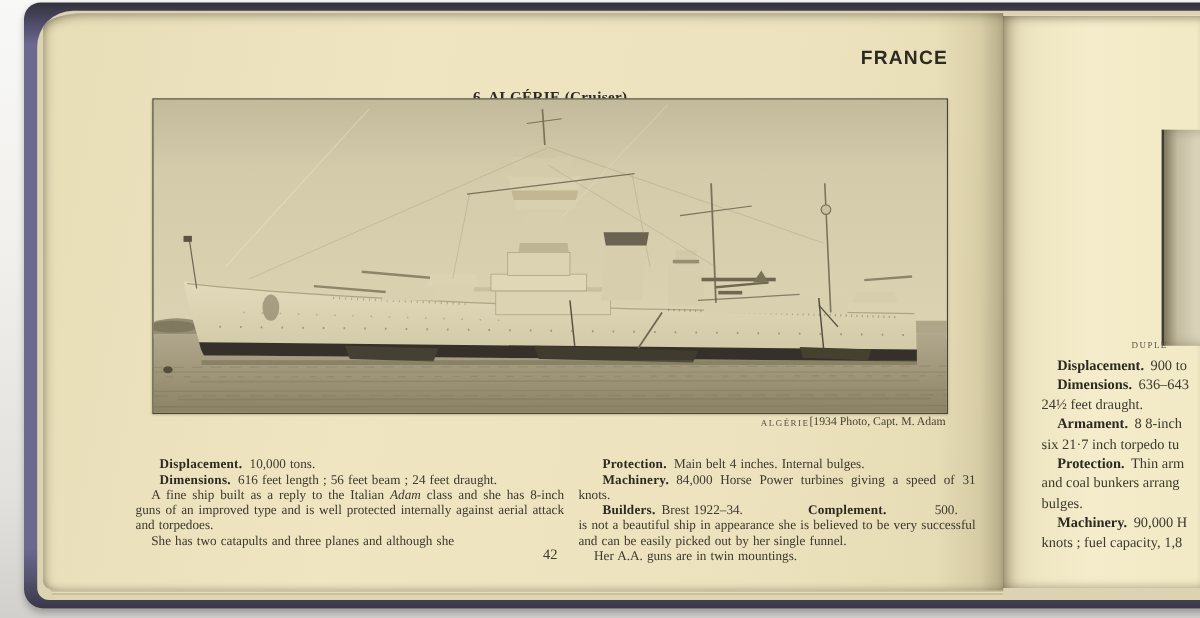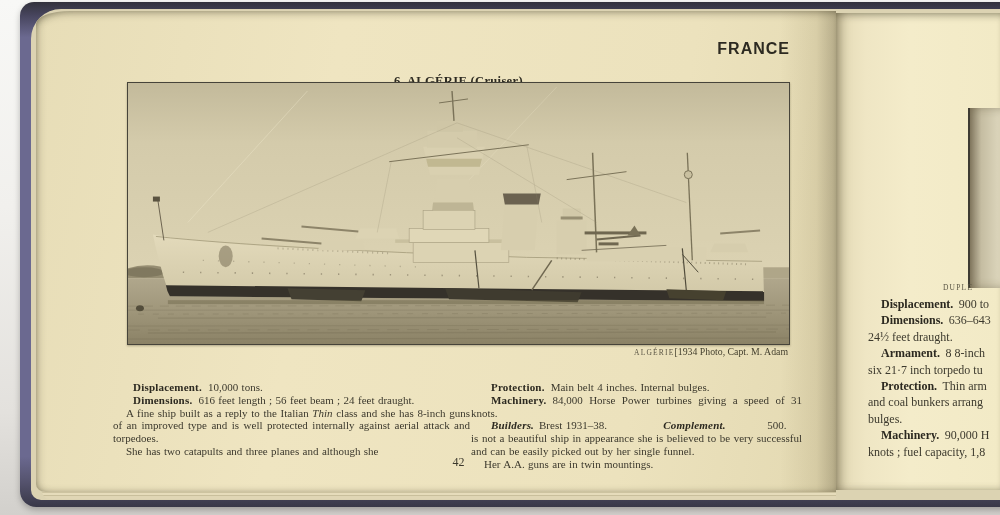--- a/index.html
+++ b/index.html
@@ -45,26 +45,26 @@
   .photo svg { display:block; width:100%; height:100%; }
 
   .caption-row { position:absolute; left:131px; top:346px; width:657px; display:flex; justify-content:flex-end; align-items:flex-end; }
   .photo-name { font-size:7.5px; letter-spacing:1.2px; color:#5a5544; }
   .photo-credit { font-size:9.8px; color:#45412f; }
 
   
   .col { position:absolute; top:357px; font-size:11px; line-height:12.75px; color:#3c392d;
          text-align:justify; word-spacing:.06em;margin-top:24px; }
   .col-left  { left:113px; width:357px; }
-  .col-right { left:471px; width:331px; }
+  .col-right { left:482px; width:331px; }
   .col b { color:#2c2920; margin-right:.55em; letter-spacing:.2px; }
   .spec { text-indent:20px; }
   .p-ind { text-indent:13px; }
   .builders { display:flex; align-items:baseline; text-indent:0; padding-left:20px; }
-  .builders b { margin-right:.45em;font-style:italic; }
+  .builders b { margin-right:.45em; }
   .sp1 { flex:2; } .sp2 { flex:1.3; } .sp3 { flex:.55; }
 
   .page-number { position:absolute; left:127px; top:455px; width:663px; text-align:center;
                  font-size:12px; color:#3c392d; }
 
   
   .rp-photo { position:absolute; left:132px; top:95px; width:40px; height:180px;
               border-left:2px solid #3e3b33;
               background:linear-gradient(90deg,#8a8068 0%,#c5bda2 30%,#d9d2b8 70%,#e0d9bf 100%);
               box-shadow:inset 0 0 10px rgba(90,80,50,.4); }
@@ -233,30 +233,30 @@
   </figure>
 
   <div class="caption-row">
     <span class="photo-name">ALGÉRIE</span>
     <span class="photo-credit">[1934 Photo, Capt. M. Adam</span>
   </div>
 
   <div class="col col-left">
     <p class="spec"><b>Displacement.</b><span>10,000 tons.</span></p>
     <p class="spec"><b>Dimensions.</b><span>616 feet length ; 56 feet beam ; 24 feet draught.</span></p>
-    <p class="p-ind"><span>A fine ship built as a reply to the Italian </span><i>Thin</i><span> class and she has 8-inch guns of an improved type and is well protected internally against aerial attack and torpedoes.</span></p>
+    <p class="p-ind"><span>A fine ship built as a reply to the Italian </span><i>Adam</i><span> class and she has 8-inch guns of an improved type and is well protected internally against aerial attack and torpedoes.</span></p>
     <p class="p-ind"><span>She has two catapults and three planes and although she</span></p>
   </div>
 
   <div class="col col-right">
     <p class="spec"><b>Protection.</b><span>Main belt 4 inches. Internal bulges.</span></p>
     <p class="spec"><b>Machinery.</b><span>84,000 Horse Power turbines giving a speed of 31 knots.</span></p>
     <p class="builders">
       <b>Builders.</b>
-        <span>Brest 1931–38.</span>
+        <span>Brest 1922–34.</span>
         <i class="sp1"></i>
         <b>Complement.</b>
         <i class="sp2"></i>
         <span>500.</span>
         <i class="sp3"></i>
     </p>
     <p><span>is not a beautiful ship in appearance she is believed to be very successful and can be easily picked out by her single funnel.</span></p>
     <p class="p-ind"><span>Her A.A. guns are in twin mountings.</span></p>
   </div>
 

